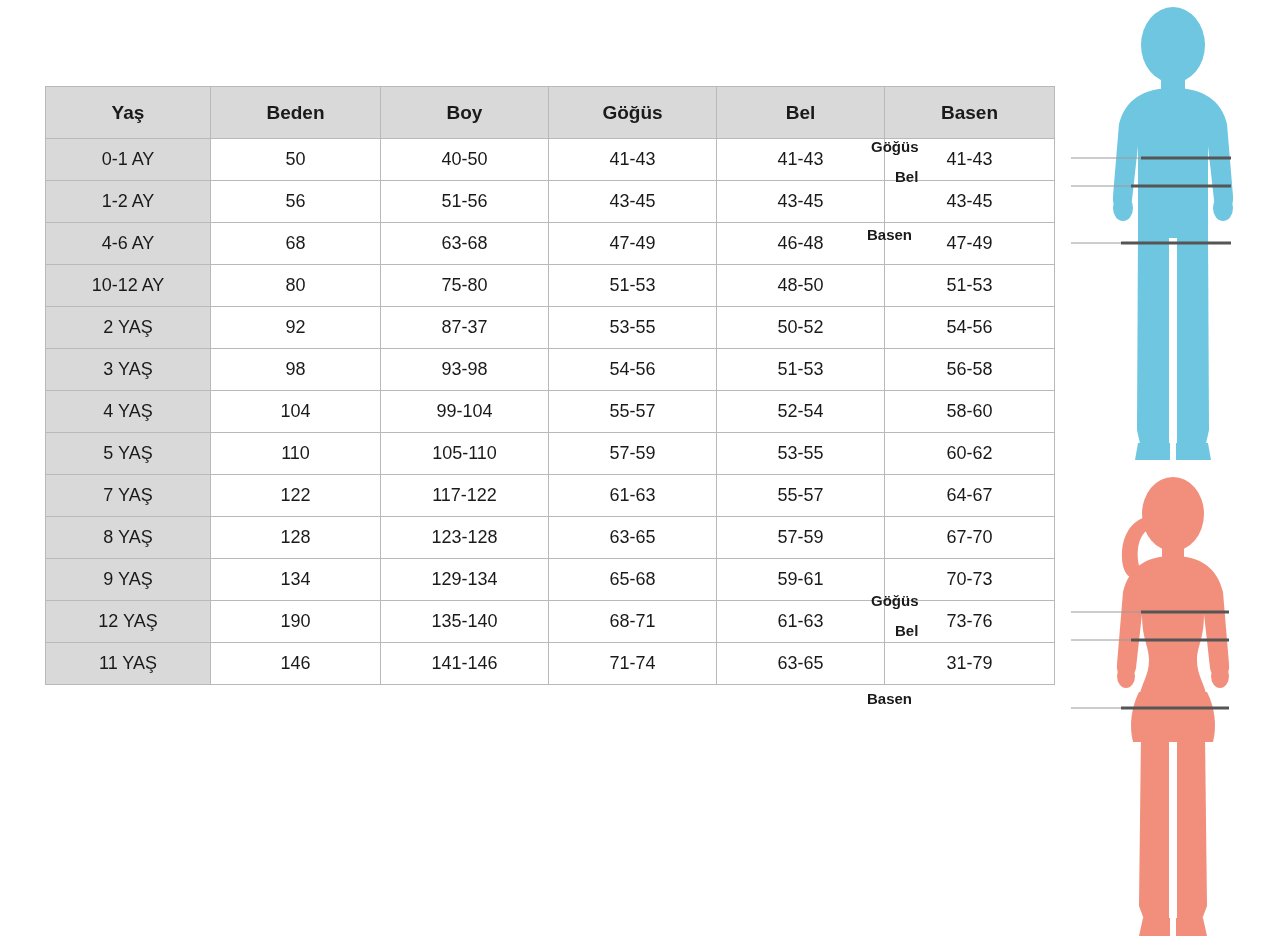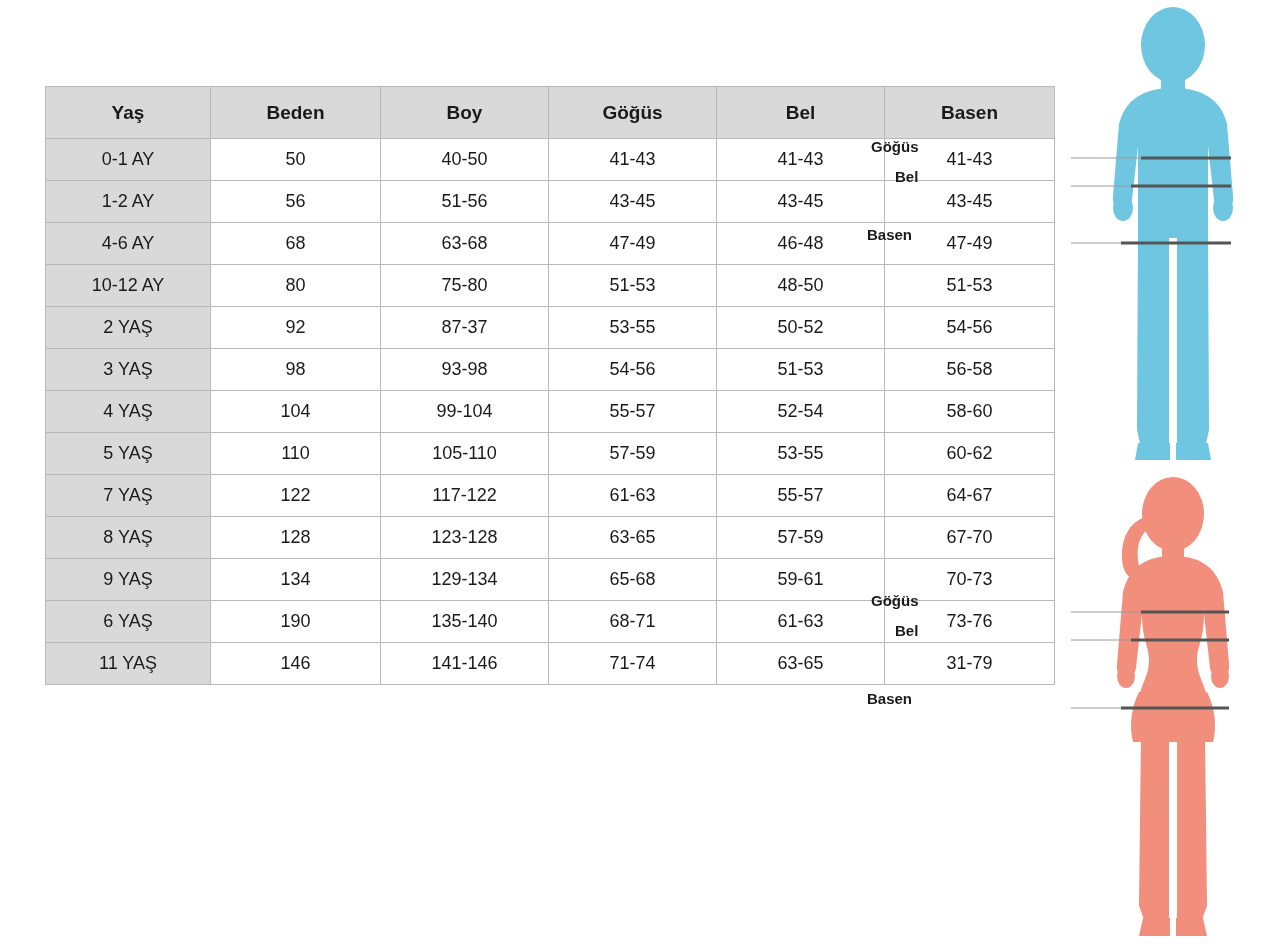--- a/index.html
+++ b/index.html
@@ -191,21 +191,21 @@
         </tr>
         <tr>
           <td class="col-age">9 YAŞ</td>
           <td>134</td>
           <td>129-134</td>
           <td>65-68</td>
           <td>59-61</td>
           <td>70-73</td>
         </tr>
         <tr>
-          <td class="col-age">6 YAŞ</td>
+          <td class="col-age">12 YAŞ</td>
           <td>190</td>
           <td>135-140</td>
           <td>68-71</td>
           <td>61-63</td>
           <td>73-76</td>
         </tr>
         <tr>
           <td class="col-age">11 YAŞ</td>
           <td>146</td>
           <td>141-146</td>

